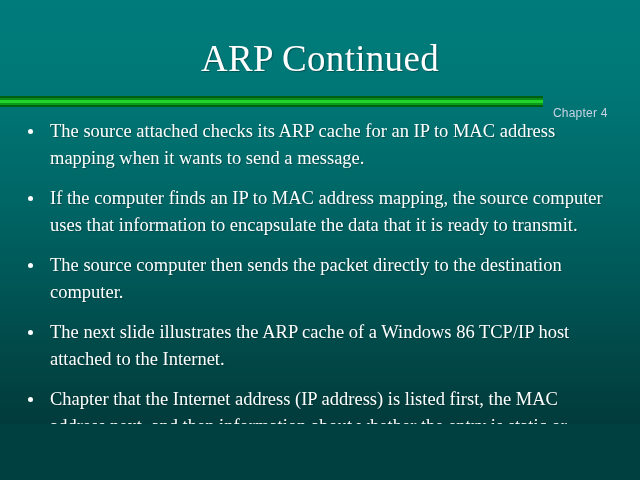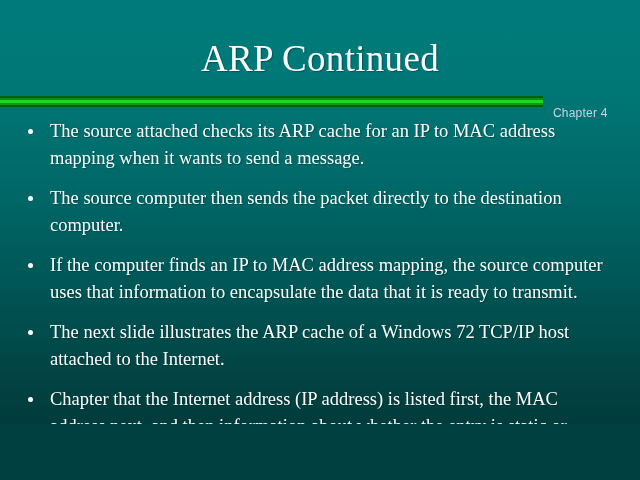--- a/index.html
+++ b/index.html
@@ -143,29 +143,29 @@
     <div id="chapter-label">Chapter 4</div>
   </div>
 
   <ul id="body-list">
     <li class="bullet-item">
       <span class="bullet-marker"></span>
       <span class="bullet-text">The source attached checks its ARP cache for an IP to MAC address mapping when it wants to send a message.</span>
     </li>
     <li class="bullet-item">
       <span class="bullet-marker"></span>
+      <span class="bullet-text">If the computer finds an IP to MAC address mapping, the source computer uses that information to encapsulate the data that it is ready to transmit.</span>
+    </li>
+    <li class="bullet-item">
+      <span class="bullet-marker"></span>
       <span class="bullet-text">The source computer then sends the packet directly to the destination computer.</span>
     </li>
     <li class="bullet-item">
       <span class="bullet-marker"></span>
-      <span class="bullet-text">If the computer finds an IP to MAC address mapping, the source computer uses that information to encapsulate the data that it is ready to transmit.</span>
-    </li>
-    <li class="bullet-item">
-      <span class="bullet-marker"></span>
-      <span class="bullet-text">The next slide illustrates the ARP cache of a Windows 72 TCP/IP host attached to the Internet.</span>
+      <span class="bullet-text">The next slide illustrates the ARP cache of a Windows 86 TCP/IP host attached to the Internet.</span>
     </li>
     <li class="bullet-item">
       <span class="bullet-marker"></span>
       <span class="bullet-text">Chapter that the Internet address (IP address) is listed first, the MAC address next, and then information about whether the entry is static or dynamic.</span>
     </li>
   </ul>
 
 </div>
 
 </body></html>

